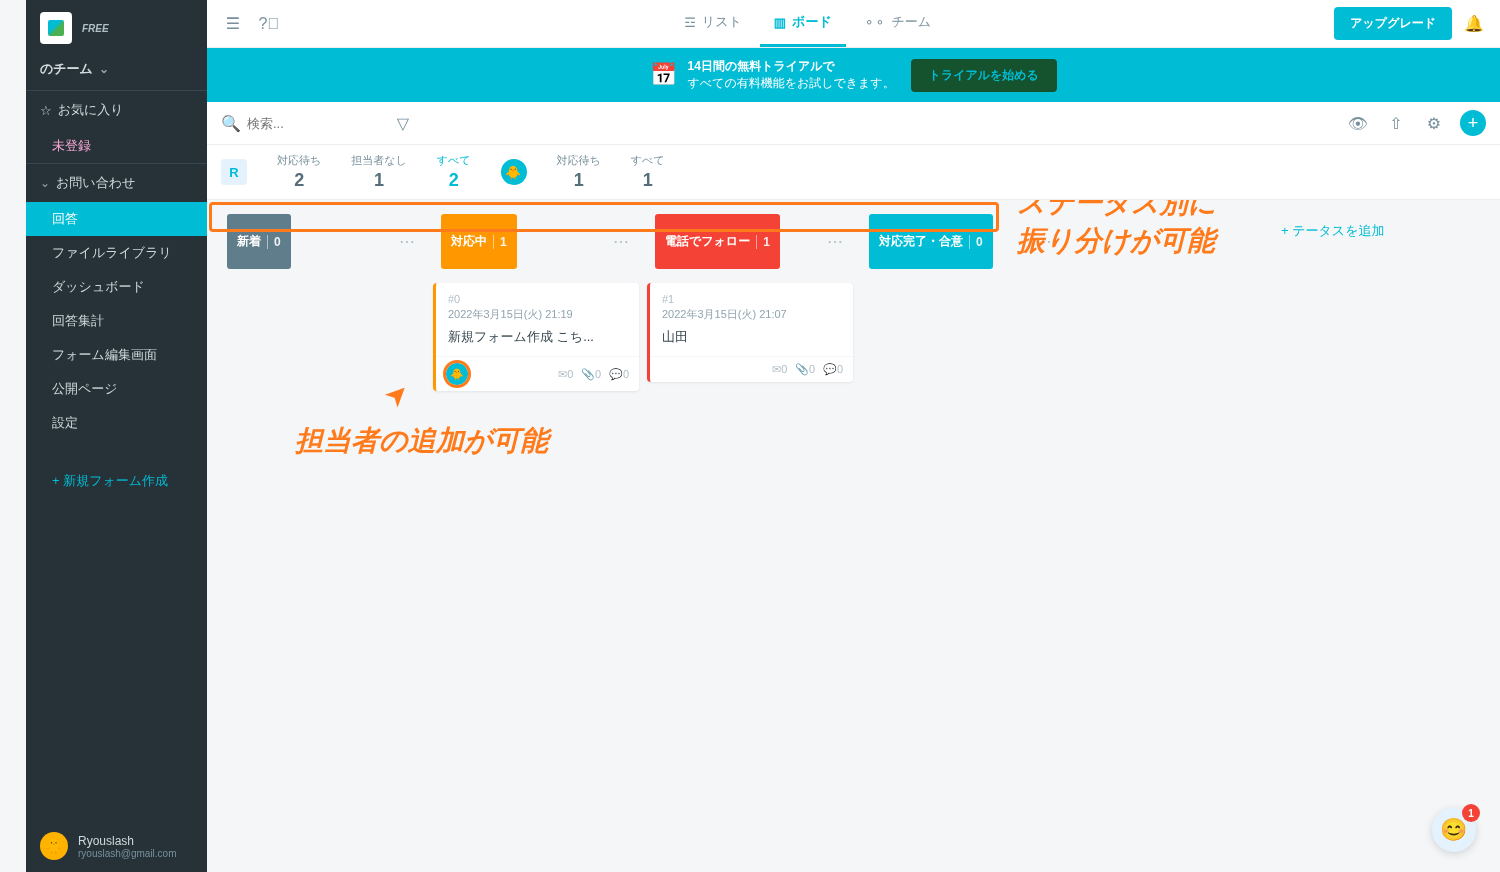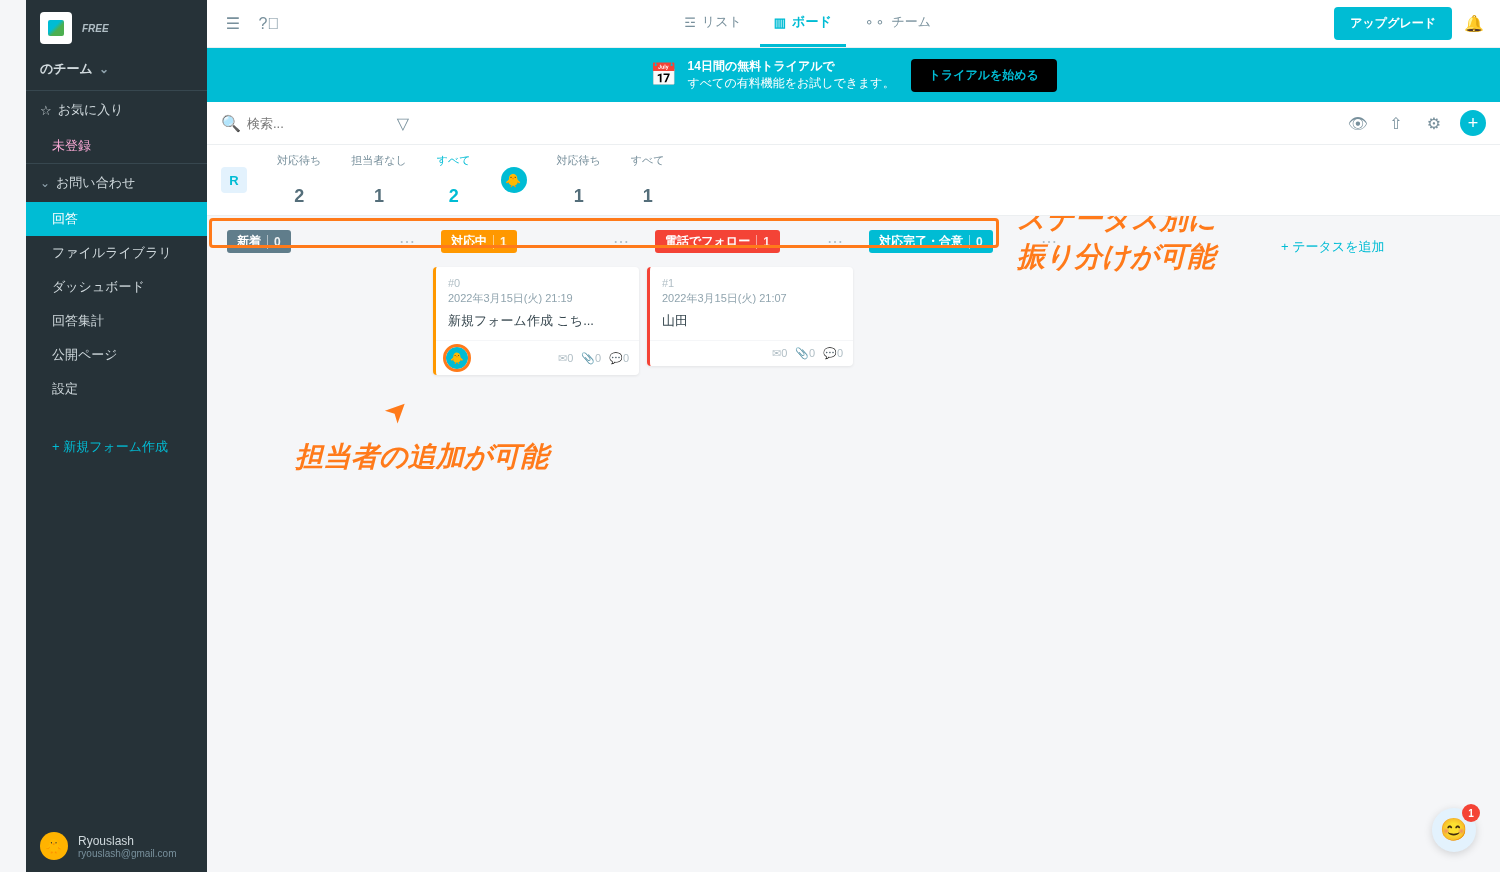--- a/index.html
+++ b/index.html
@@ -32,40 +32,40 @@
 .icon-btn { width: 24px; height: 24px; display: flex; align-items: center; justify-content: center; cursor: pointer; color: #78909c; border-radius: 4px; }
 .view-tabs { display: flex; gap: 4px; margin: 0 auto; }
 .view-tab { display: flex; align-items: center; gap: 6px; padding: 13px 14px; font-size: 13px; color: #78909c; cursor: pointer; border-bottom: 3px solid transparent; }
 .view-tab.active { color: #00bcd4; border-bottom-color: #00bcd4; font-weight: 600; }
 .topbar-right { display: flex; gap: 10px; align-items: center; }
 .upgrade-btn { background: #00bcd4; color: #fff; border: none; padding: 8px 16px; border-radius: 4px; font-size: 12px; font-weight: 600; cursor: pointer; }
 .notif { position: relative; }
 
 .trial-banner { background: #00bcd4; color: #fff; display: flex; align-items: center; justify-content: center; padding: 10px; gap: 16px; font-size: 12px; }
 .trial-text { display: flex; align-items: center; gap: 10px; }
-.trial-btn { background: #000000; color: #00bcd4; border: none; padding: 8px 18px; border-radius: 4px; font-weight: 600; font-size: 12px; cursor: pointer; }
+.trial-btn { background: #14532d; color: #00bcd4; border: none; padding: 8px 18px; border-radius: 4px; font-weight: 600; font-size: 12px; cursor: pointer; }
 
 .toolbar { display: flex; align-items: center; padding: 8px 14px; border-bottom: 1px solid #eceff1; gap: 10px; }
 .search-wrap { display: flex; align-items: center; gap: 6px; color: #b0bec5; flex: 0 0 160px; }
 .search-input { border: none; outline: none; font-size: 13px; width: 120px; }
 .toolbar-right { margin-left: auto; display: flex; gap: 14px; align-items: center; color: #78909c; }
 .add-btn { width: 26px; height: 26px; border-radius: 50%; background: #00bcd4; color: #fff; display: flex; align-items: center; justify-content: center; cursor: pointer; font-size: 18px; }
 
 .filter-row { display: flex; padding: 8px 14px; gap: 30px; align-items: center; border-bottom: 1px solid #eceff1; }
-.filter-chip { display: flex; flex-direction: column; align-items: center; gap: 18px; cursor: pointer; }
+.filter-chip { display: flex; flex-direction: column; align-items: center; gap: 2px; cursor: pointer; }
 .filter-chip .lbl { font-size: 11px; color: #78909c; }
 .filter-chip .cnt { font-size: 18px; font-weight: 700; color: #546e7a; }
 .filter-chip.active .lbl, .filter-chip.active .cnt { color: #00bcd4; }
 .filter-av { width: 26px; height: 26px; display: flex; align-items: center; justify-content: center; border-radius: 4px; background: #e3f2fd; color: #00bcd4; font-weight: 700; font-size: 13px; }
 .filter-av.teal { background: #00bcd4; color: #fff; border-radius: 50%; }
 
 .board { flex: 1; display: flex; gap: 8px; padding: 8px 12px; overflow-x: auto; background: #f5f6f8; position: relative; }
 .column { width: 206px; flex-shrink: 0; }
 .col-header { display: flex; align-items: center; justify-content: space-between; padding: 6px 8px; border-radius: 4px; margin-bottom: 8px; }
-.status-pill { padding: 3px 10px; border-radius: 3px; font-size: 12px; font-weight: 700; color: #fff; display: flex; align-items: center; gap: 6px; }
+.status-pill { padding: 19px 10px; border-radius: 3px; font-size: 12px; font-weight: 700; color: #fff; display: flex; align-items: center; gap: 6px; }
 .status-pill.gray { background: #607d8b; }
 .status-pill.orange { background: #ff9800; }
 .status-pill.red { background: #f44336; }
 .status-pill.teal { background: #00bcd4; }
 .pill-count { color: rgba(255,255,255,0.9); border-left: 1px solid rgba(255,255,255,0.5); padding-left: 6px; }
 .col-menu { color: #b0bec5; cursor: pointer; font-size: 16px; letter-spacing: 2px; }
 .card { background: #fff; border-radius: 4px; box-shadow: 0 1px 3px rgba(0,0,0,0.08); border-left: 3px solid transparent; margin-bottom: 8px; }
 .card.orange { border-left-color: #ff9800; }
 .card.red { border-left-color: #f44336; }
 .card-body { padding: 10px 12px; }
@@ -111,20 +111,21 @@
   </div>
   <div>
     <div class="nav-section-header">
       <span class="chevron">⌄</span>
       <span>お問い合わせ</span>
     </div>
     <div class="nav-item active">回答</div>
     <div class="nav-item">ファイルライブラリ</div>
     <div class="nav-item">ダッシュボード</div>
     <div class="nav-item">回答集計</div>
+    <div class="nav-item">フォーム編集画面</div>
     <div class="nav-item">公開ページ</div>
     <div class="nav-item">設定</div>
   </div>
   <div class="new-form">+ 新規フォーム作成</div>
   <div class="sidebar-footer">
     <div class="avatar-sm">🐥</div>
     <div class="user-info">
       <span class="user-name">Ryouslash</span>
       <span class="user-email">ryouslash@gmail.com</span>
     </div>

